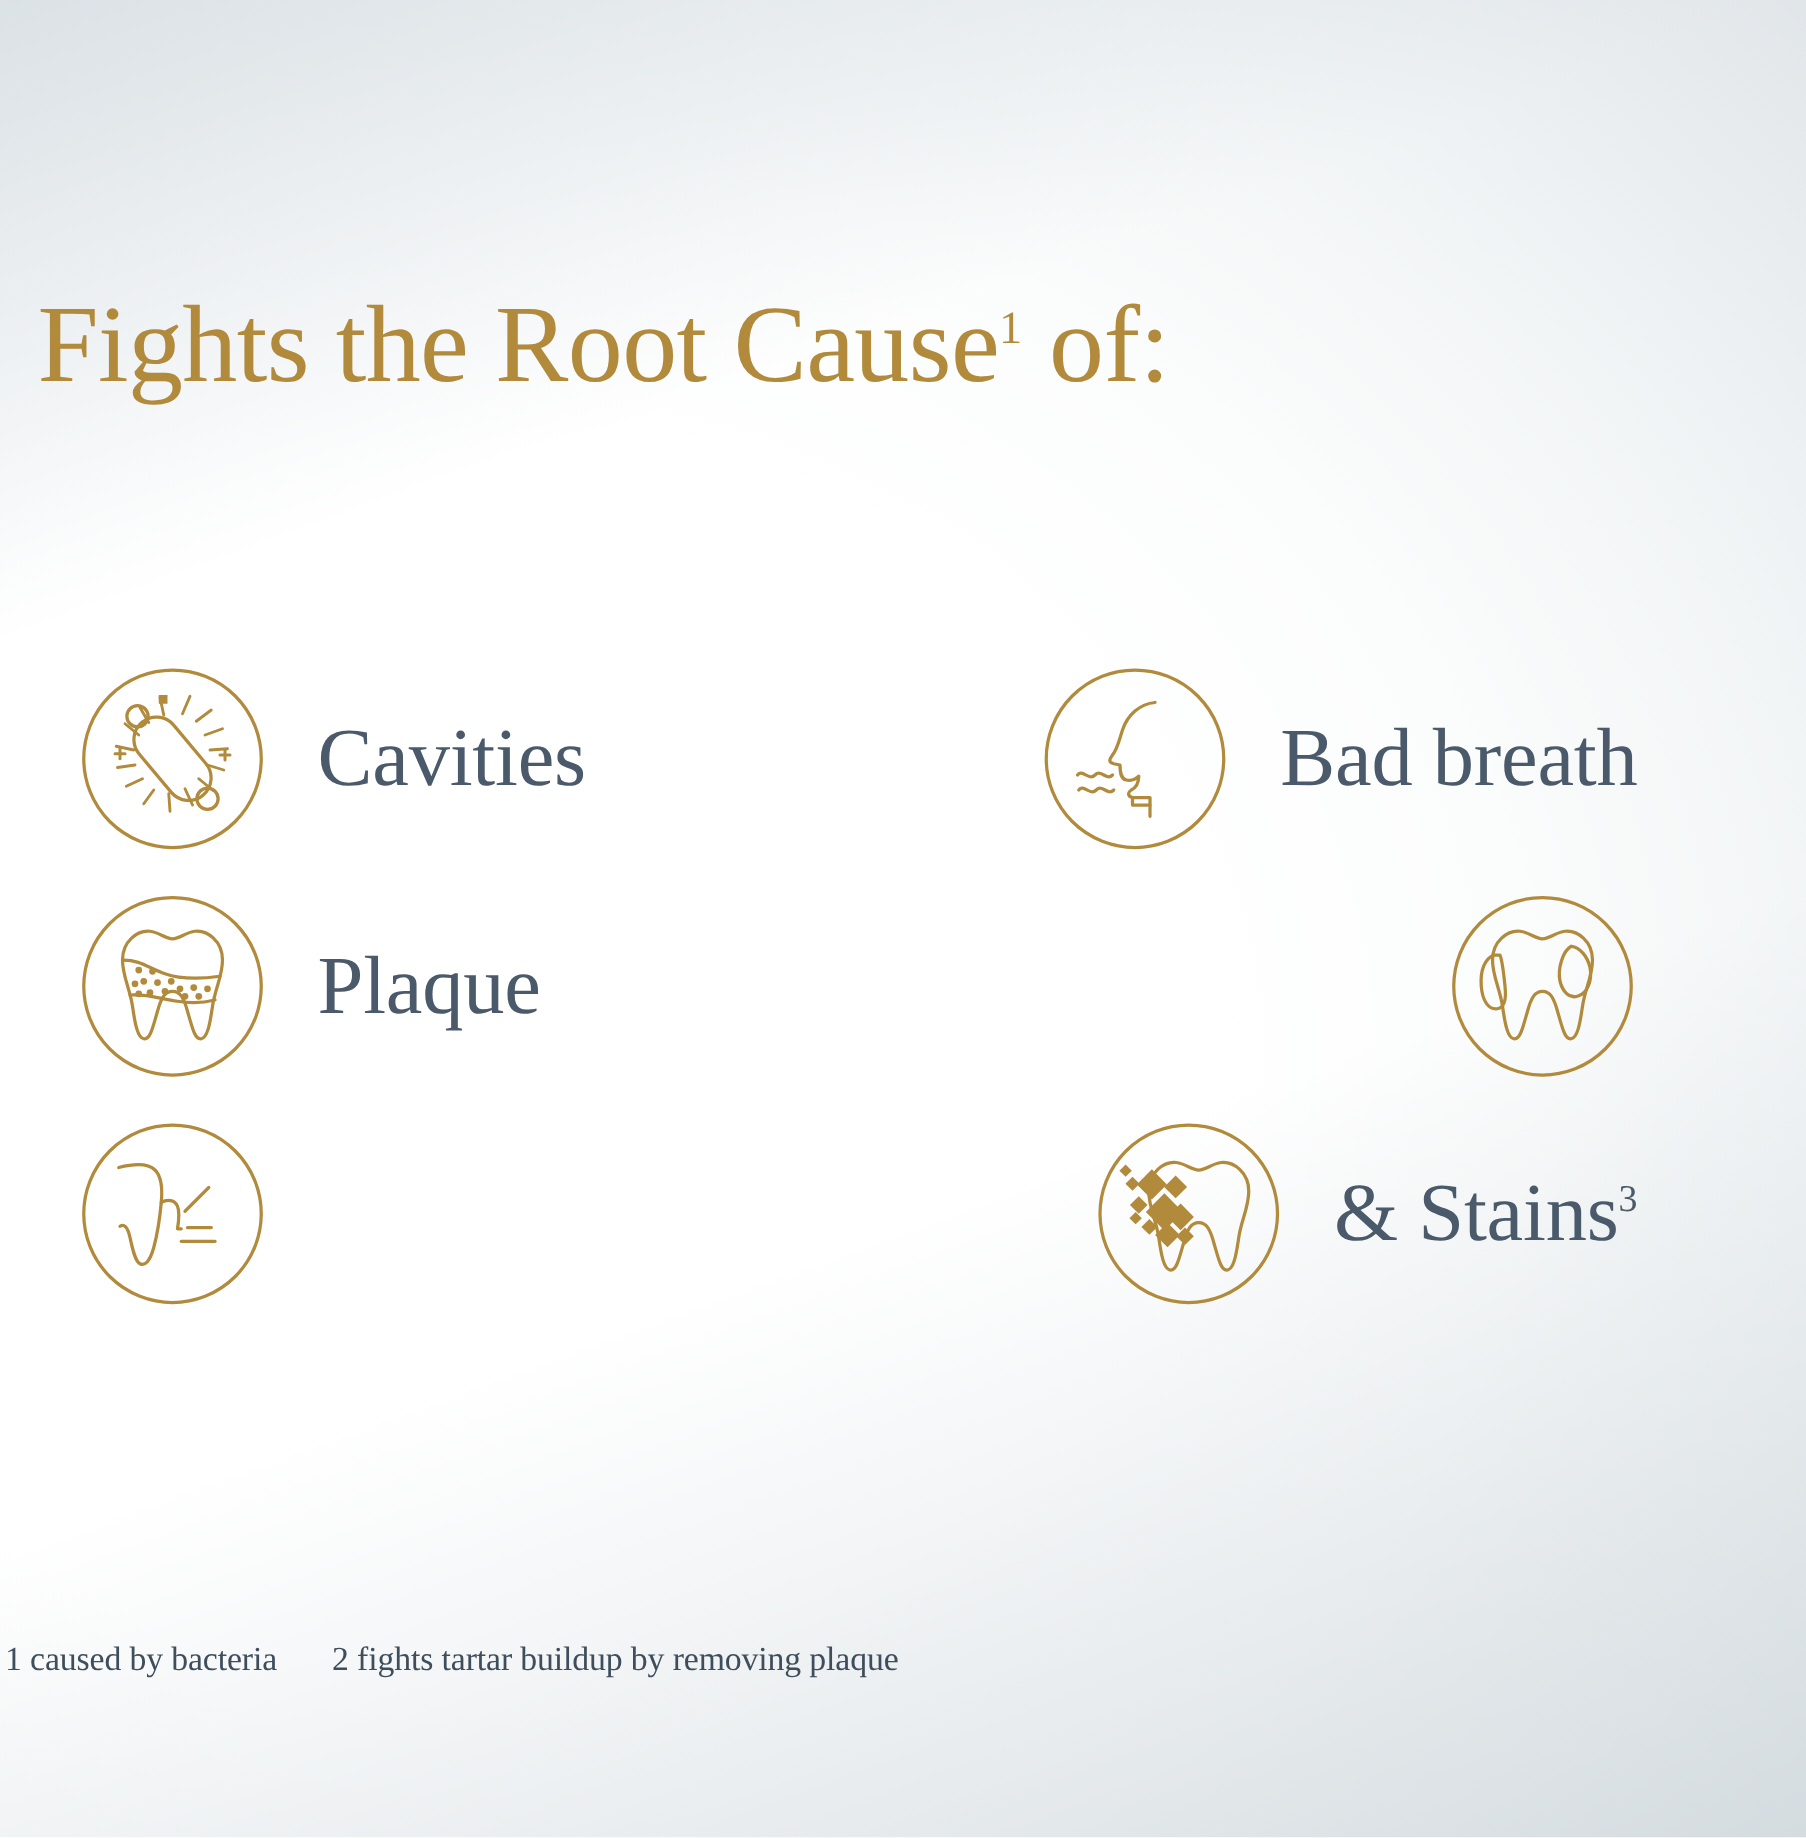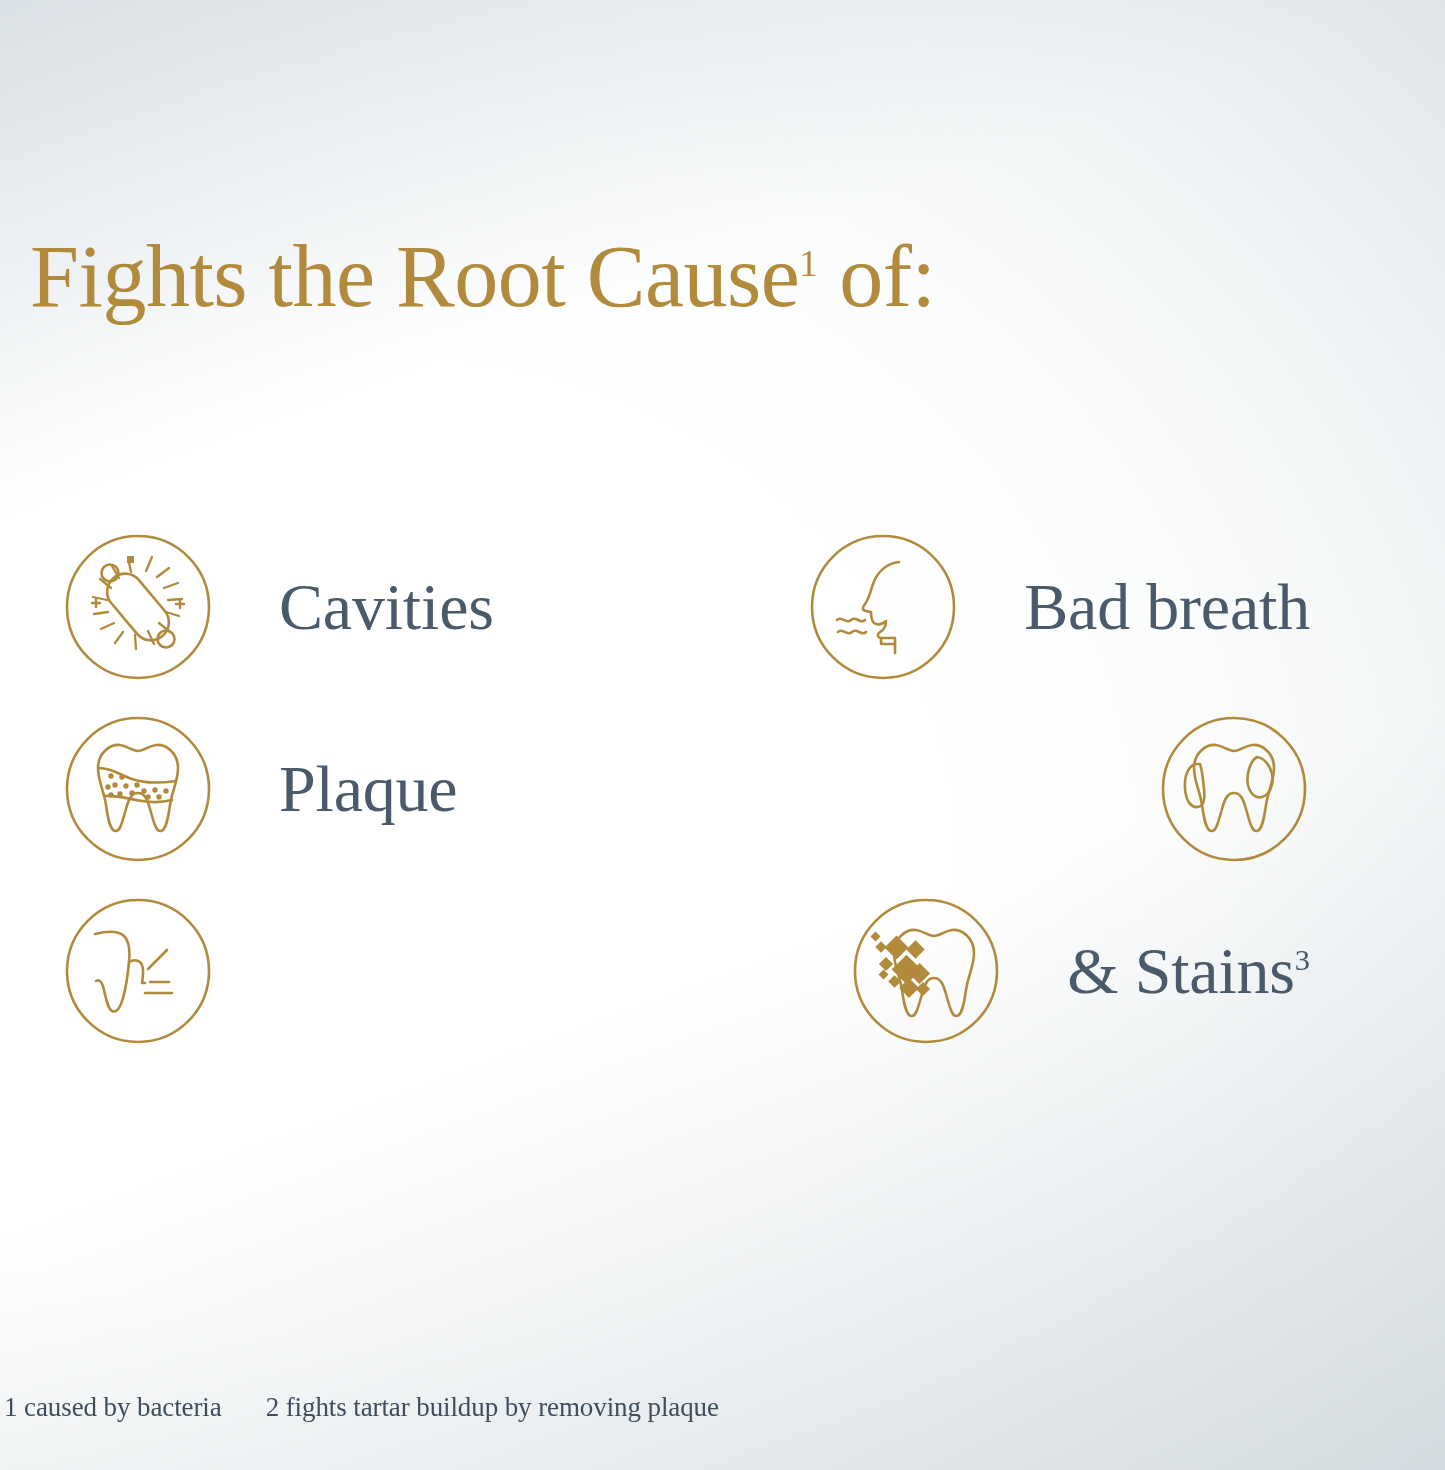--- a/index.html
+++ b/index.html
@@ -72,21 +72,20 @@
   }
   .benefit-row {
     display: flex;
     align-items: flex-start;
     height: 182px;
   }
   .benefit {
     display: flex;
     align-items: center;
     height: 168px;
-    gap: 25px;
   }
   .benefit.col-left  { width: 610px; padding-left: 62px; box-sizing: border-box; }
   .benefit.col-right { width: 700px; padding-left: 10px; box-sizing: border-box; justify-content: flex-end; }
 
   .icon-badge {
     width: 152px;
     height: 152px;
     flex: 0 0 152px;
     position: relative;
   }
@@ -104,21 +103,21 @@
   .benefit-label .sup {
     font-size: 0.46em;
     vertical-align: super;
     letter-spacing: 0;
   }
 
   
   #footnotes {
     position: absolute;
     left: 0;
-    top: 1392px;
+    top: 1312px;
     width: 1445px;
     display: flex;
     align-items: baseline;
   }
   .footnote {
     font-size: 27px;
     color: #3f4e5c;
     white-space: nowrap;
     letter-spacing: -0.1px;
   }

